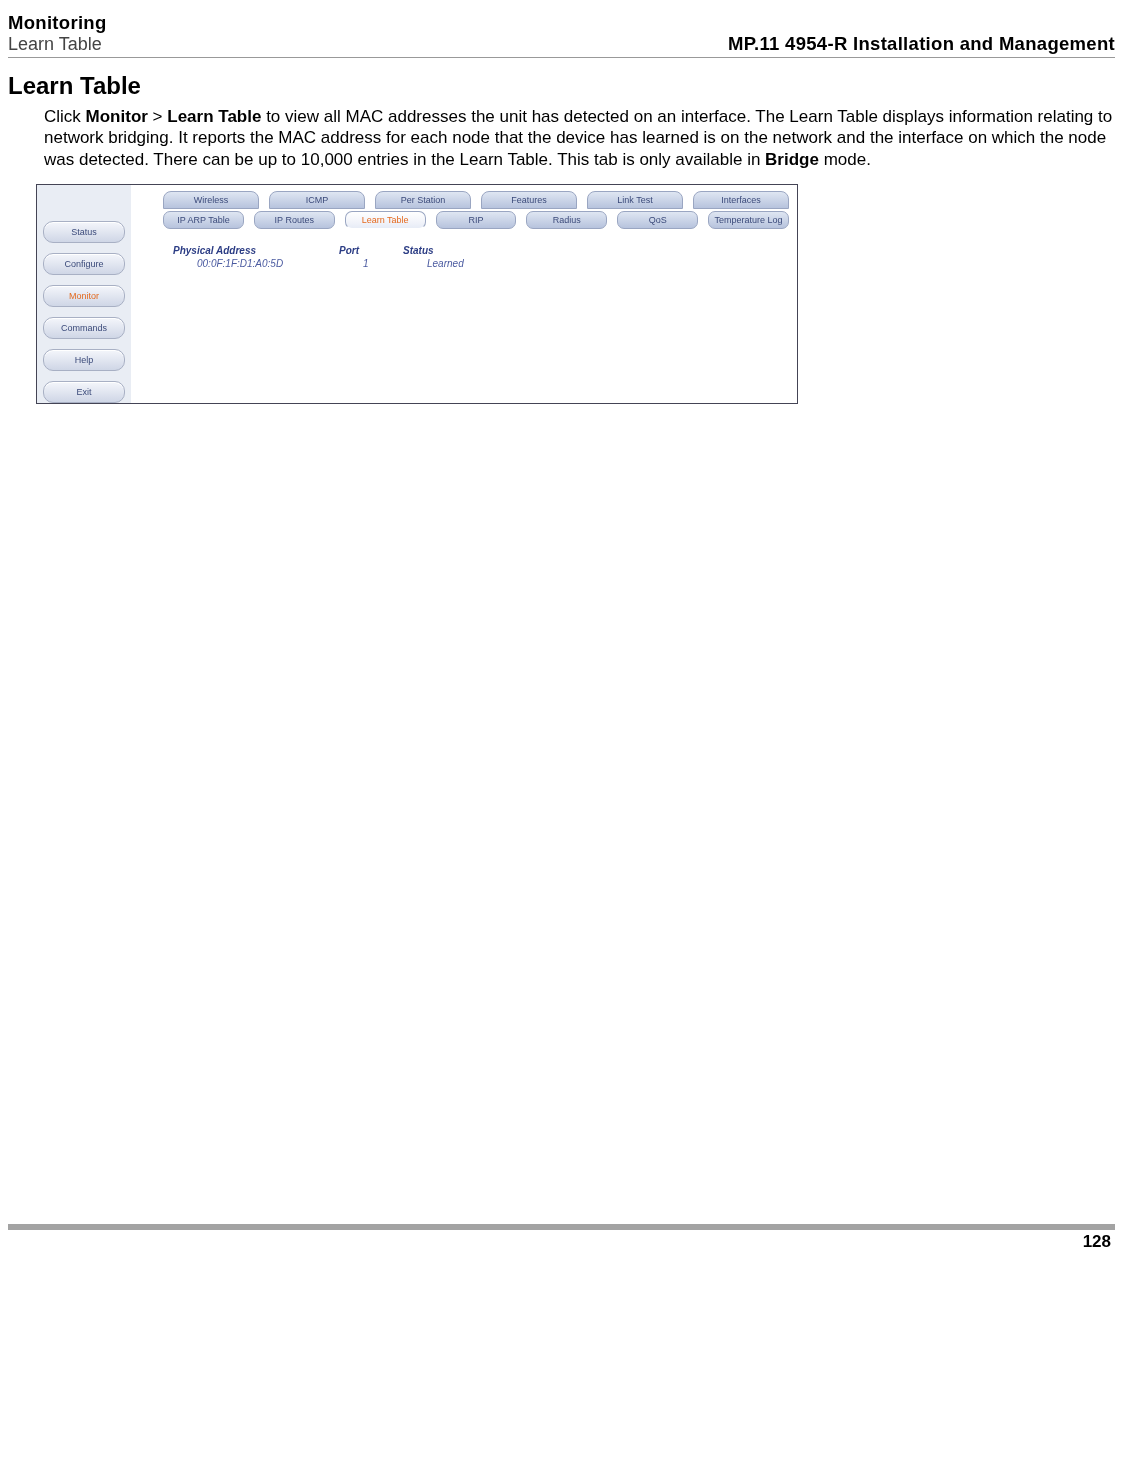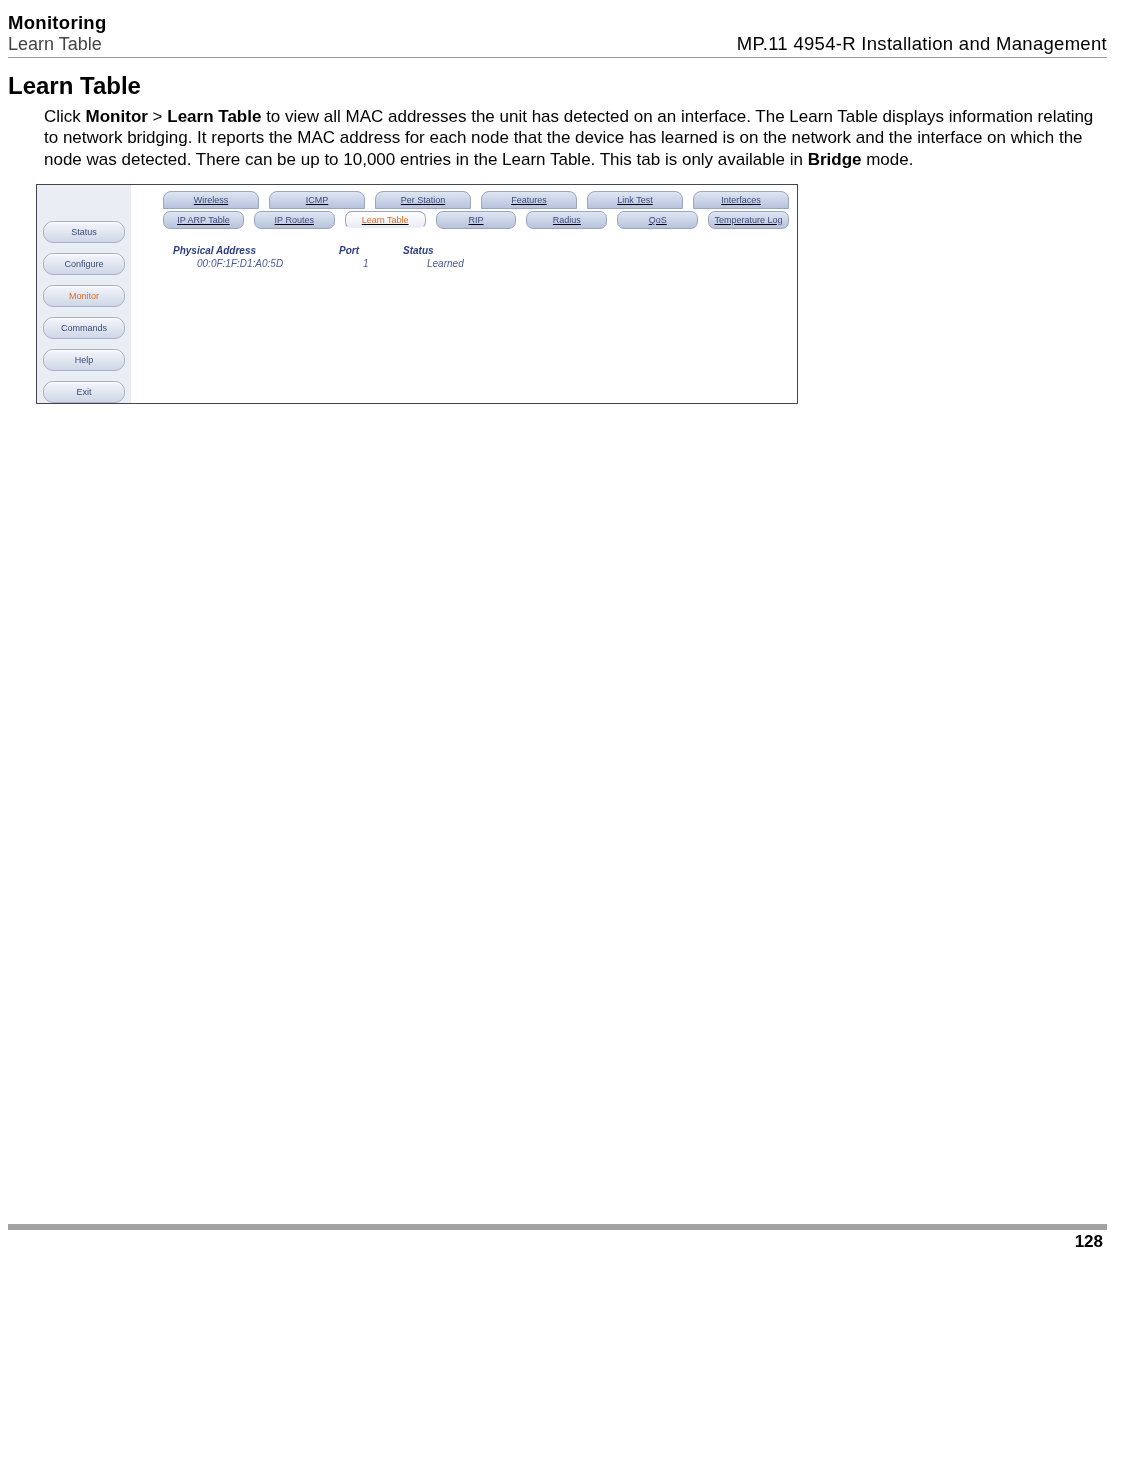--- a/index.html
+++ b/index.html
@@ -3,40 +3,40 @@
 <meta charset="utf-8">
 <style>
   body {
     font-family: Arial, Helvetica, sans-serif;
     margin: 0;
     padding: 0;
     color: #000;
     width: 1127px;
   }
   .page {
-    padding: 12px 20px 0 8px;
+    padding: 12px 12px 0 8px;
   }
   .topbar {
     display: flex;
     justify-content: space-between;
     align-items: flex-end;
     border-bottom: 1px solid #999;
     padding-bottom: 2px;
   }
   .topbar-left .line1 {
     font-weight: bold;
     font-size: 18.5px;
     letter-spacing: 0.3px;
   }
   .topbar-left .line2 {
     font-size: 18px;
     color: #444;
   }
   .topbar-right {
-    font-weight: normal;
+    font-weight: bold;
     font-size: 18.5px;
     letter-spacing: 0.3px;
   }
   h1.section-title {
     font-size: 24px;
     font-weight: bold;
     margin: 14px 0 6px 0;
   }
   .bodytext {
     font-size: 17px;
@@ -83,21 +83,20 @@
     padding: 6px 6px 40px 6px;
     position: relative;
   }
   .tab-rows {
     margin-left: 26px;
   }
   .tab-row {
     display: flex;
     gap: 8px;
     margin-bottom: 2px;
-    text-decoration: underline;
   }
   .tab {
     flex: 1;
     height: 16px;
     border-radius: 8px 8px 0 0;
     background: linear-gradient(#dfe6f2,#b7c3dd);
     border: 1px solid #9aa6c2;
     font-size: 9px;
     color: #3b4a7a;
     display: flex;

